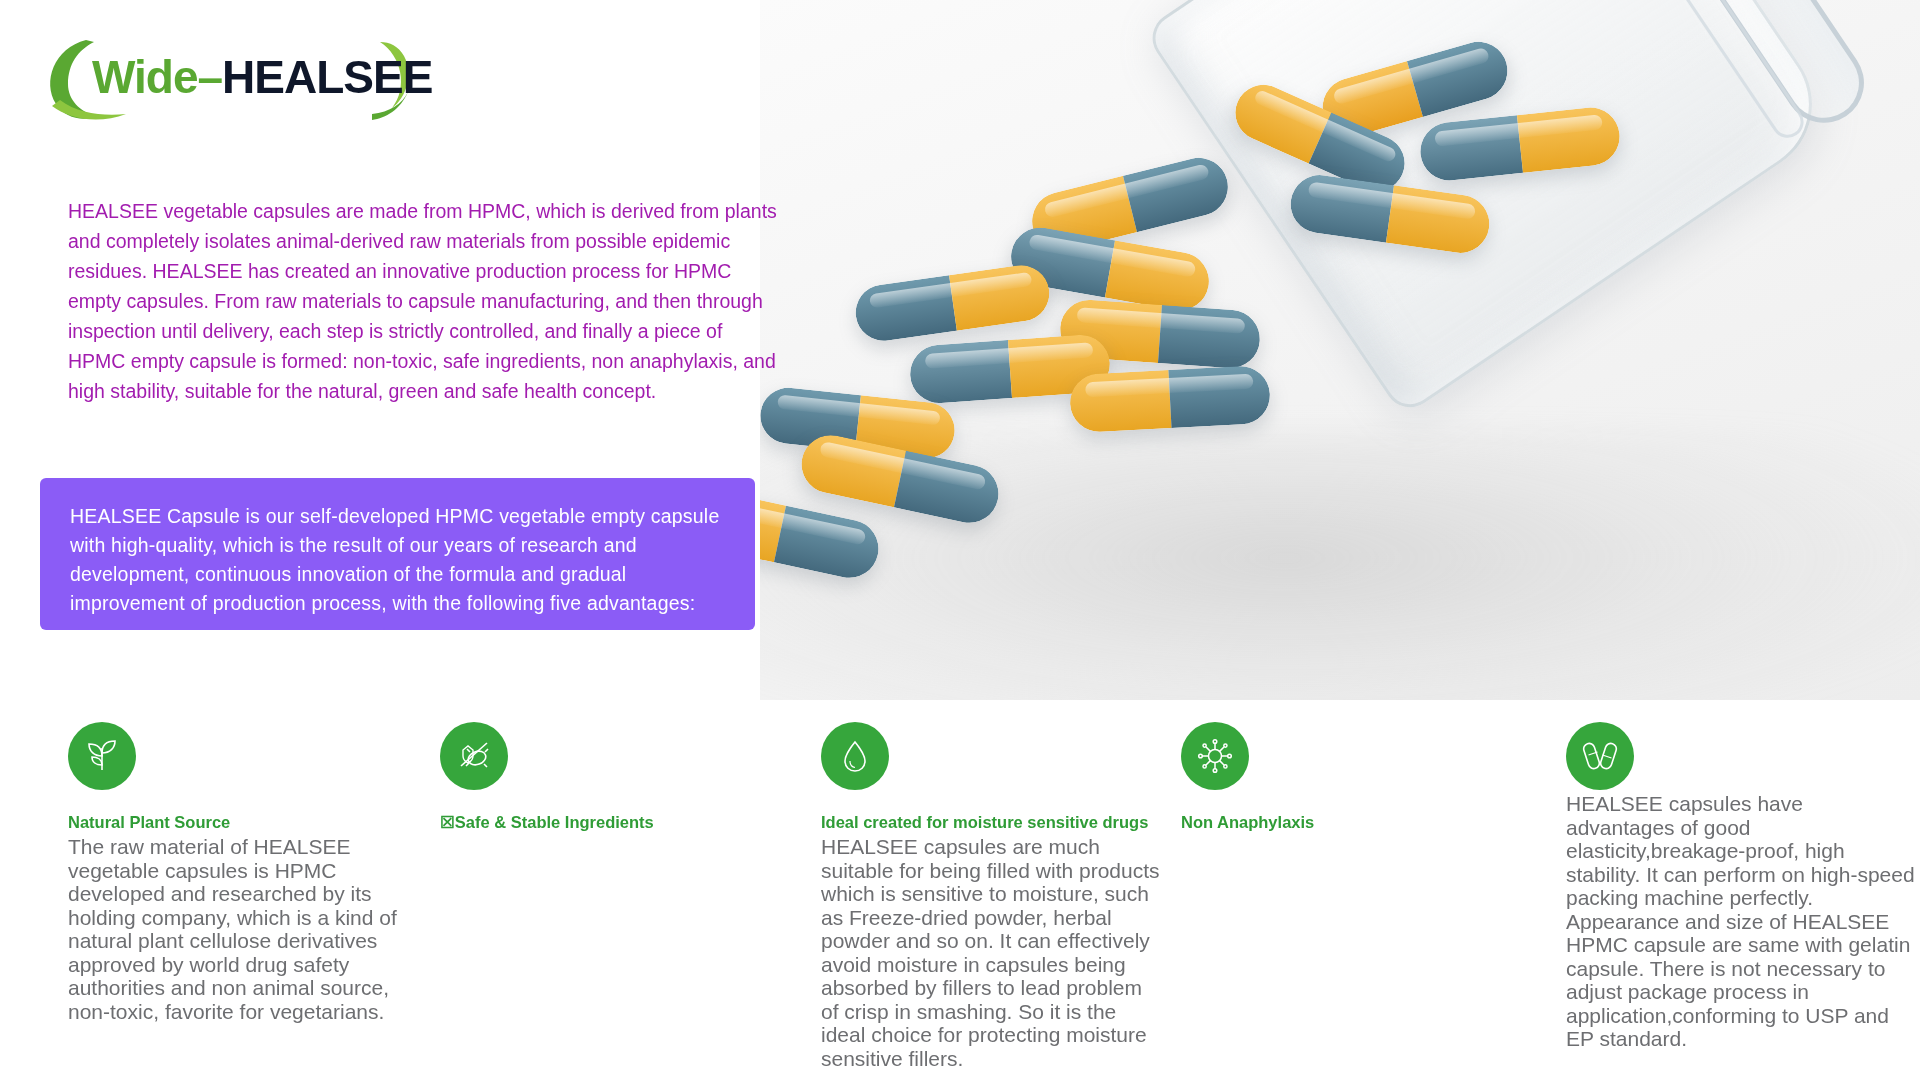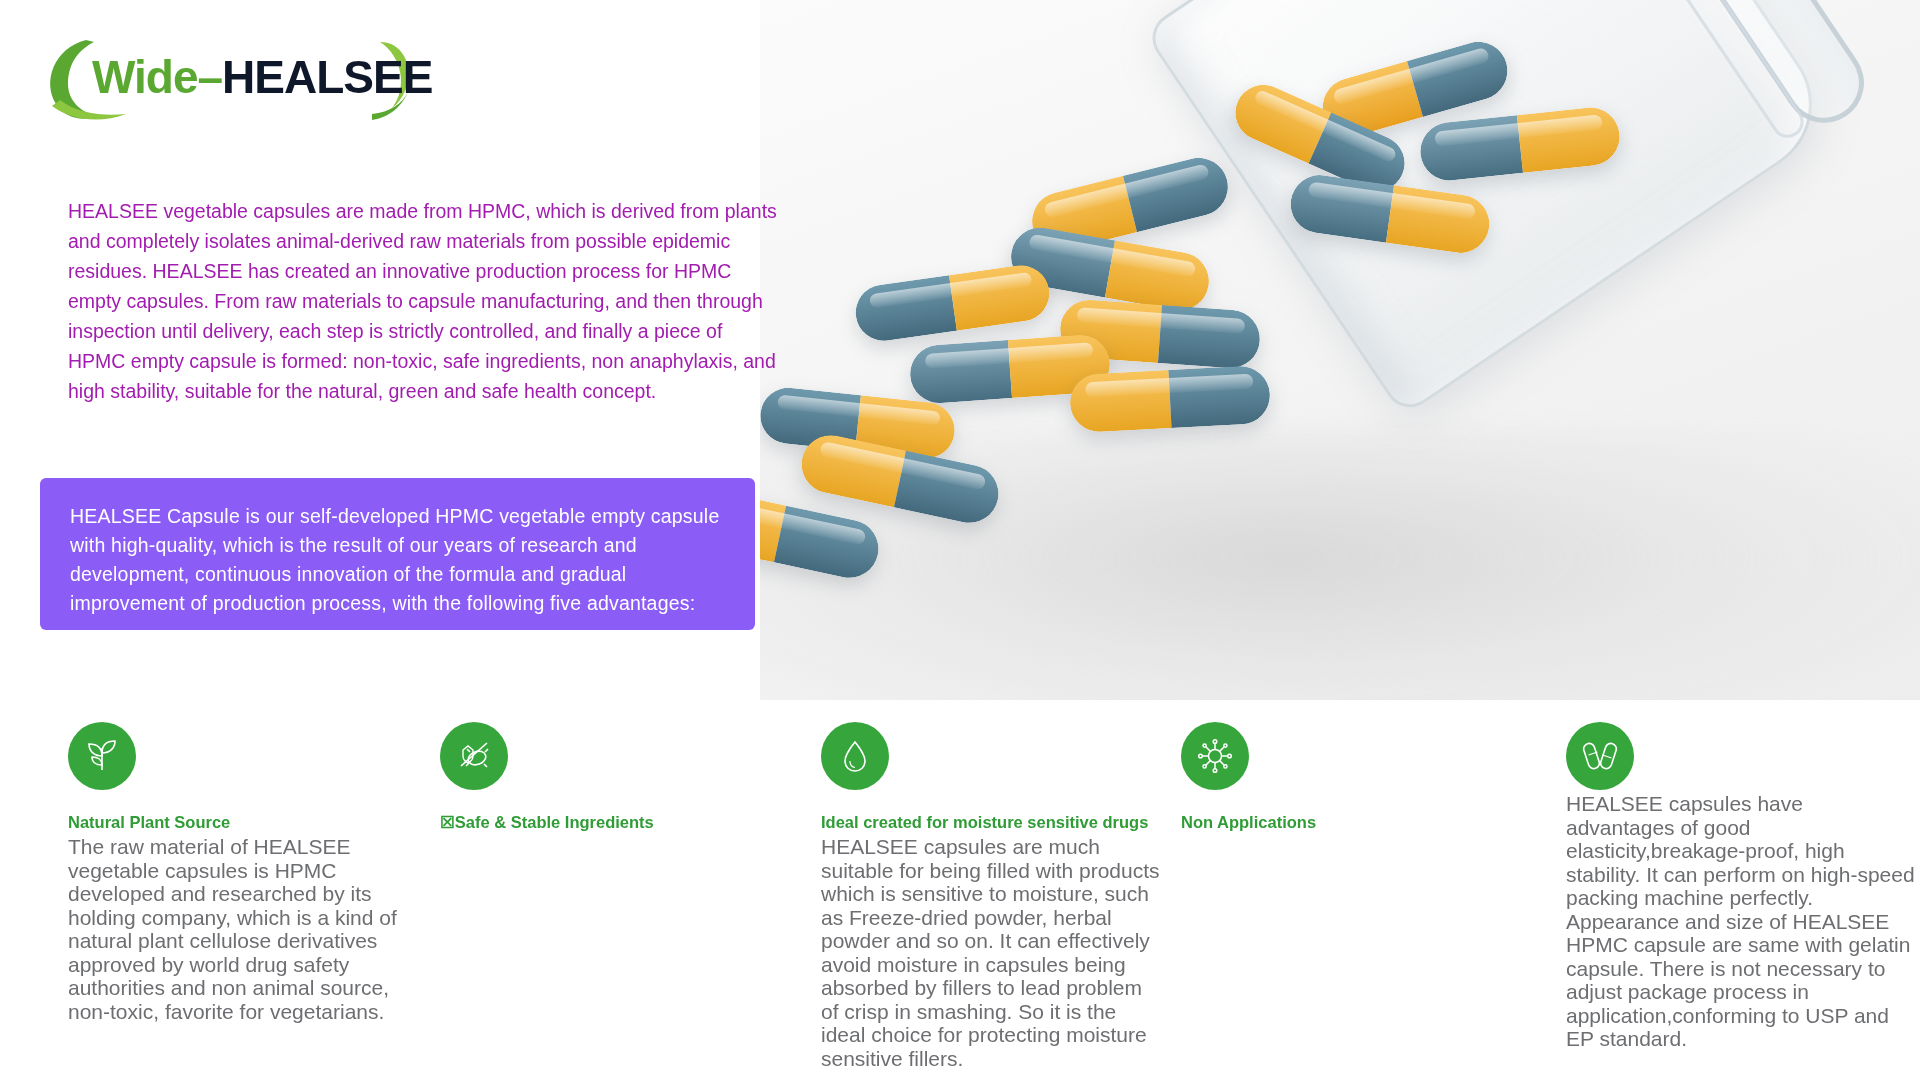--- a/index.html
+++ b/index.html
@@ -347,21 +347,21 @@
           <circle cx="20" cy="5.5" r="1.8"></circle>
             <circle cx="20" cy="34.5" r="1.8"></circle>
           <circle cx="5.5" cy="20" r="1.8"></circle>
             <circle cx="34.5" cy="20" r="1.8"></circle>
           <circle cx="9.6" cy="9.6" r="1.6"></circle>
             <circle cx="30.4" cy="30.4" r="1.6"></circle>
           <circle cx="30.4" cy="9.6" r="1.6"></circle>
             <circle cx="9.6" cy="30.4" r="1.6"></circle>
         </svg>
       </div>
-      <div class="title">Non Applications</div>
+      <div class="title">Non Anaphylaxis</div>
     </div>
 
     <div class="feat feat-5">
       <div class="circle">
         <svg width="40" height="40" viewBox="0 0 40 40" fill="none" stroke="#ffffff" stroke-width="1.6">
           <rect x="6" y="7" width="11" height="26" rx="5.5" transform="rotate(-18 11.5 20)"></rect>
           <path d="M8.5 19 L17.5 16" stroke-width="1.3"></path>
           <rect x="23" y="7" width="11" height="26" rx="5.5" transform="rotate(18 28.5 20)"></rect>
           <path d="M22.5 19 L31.5 22" stroke-width="1.3"></path>
         </svg>

